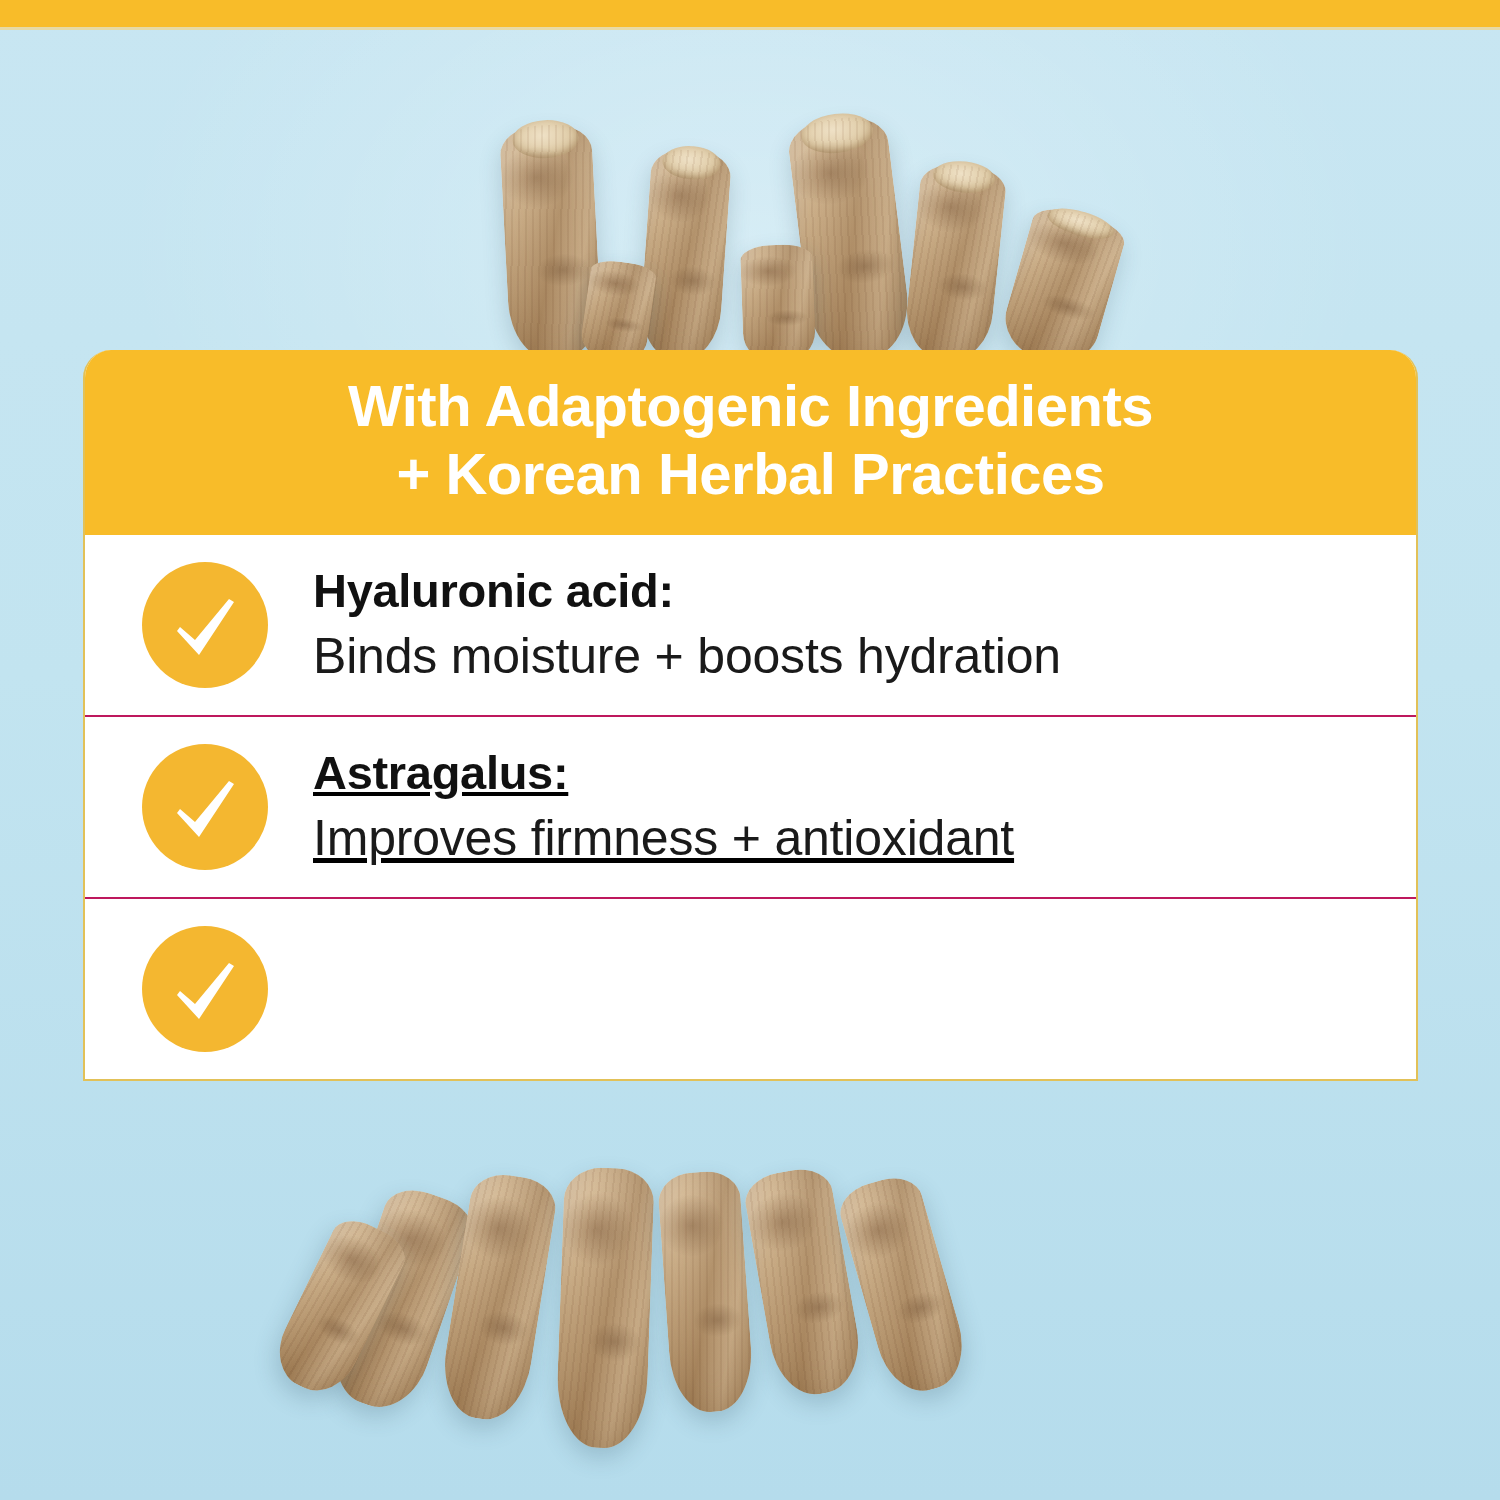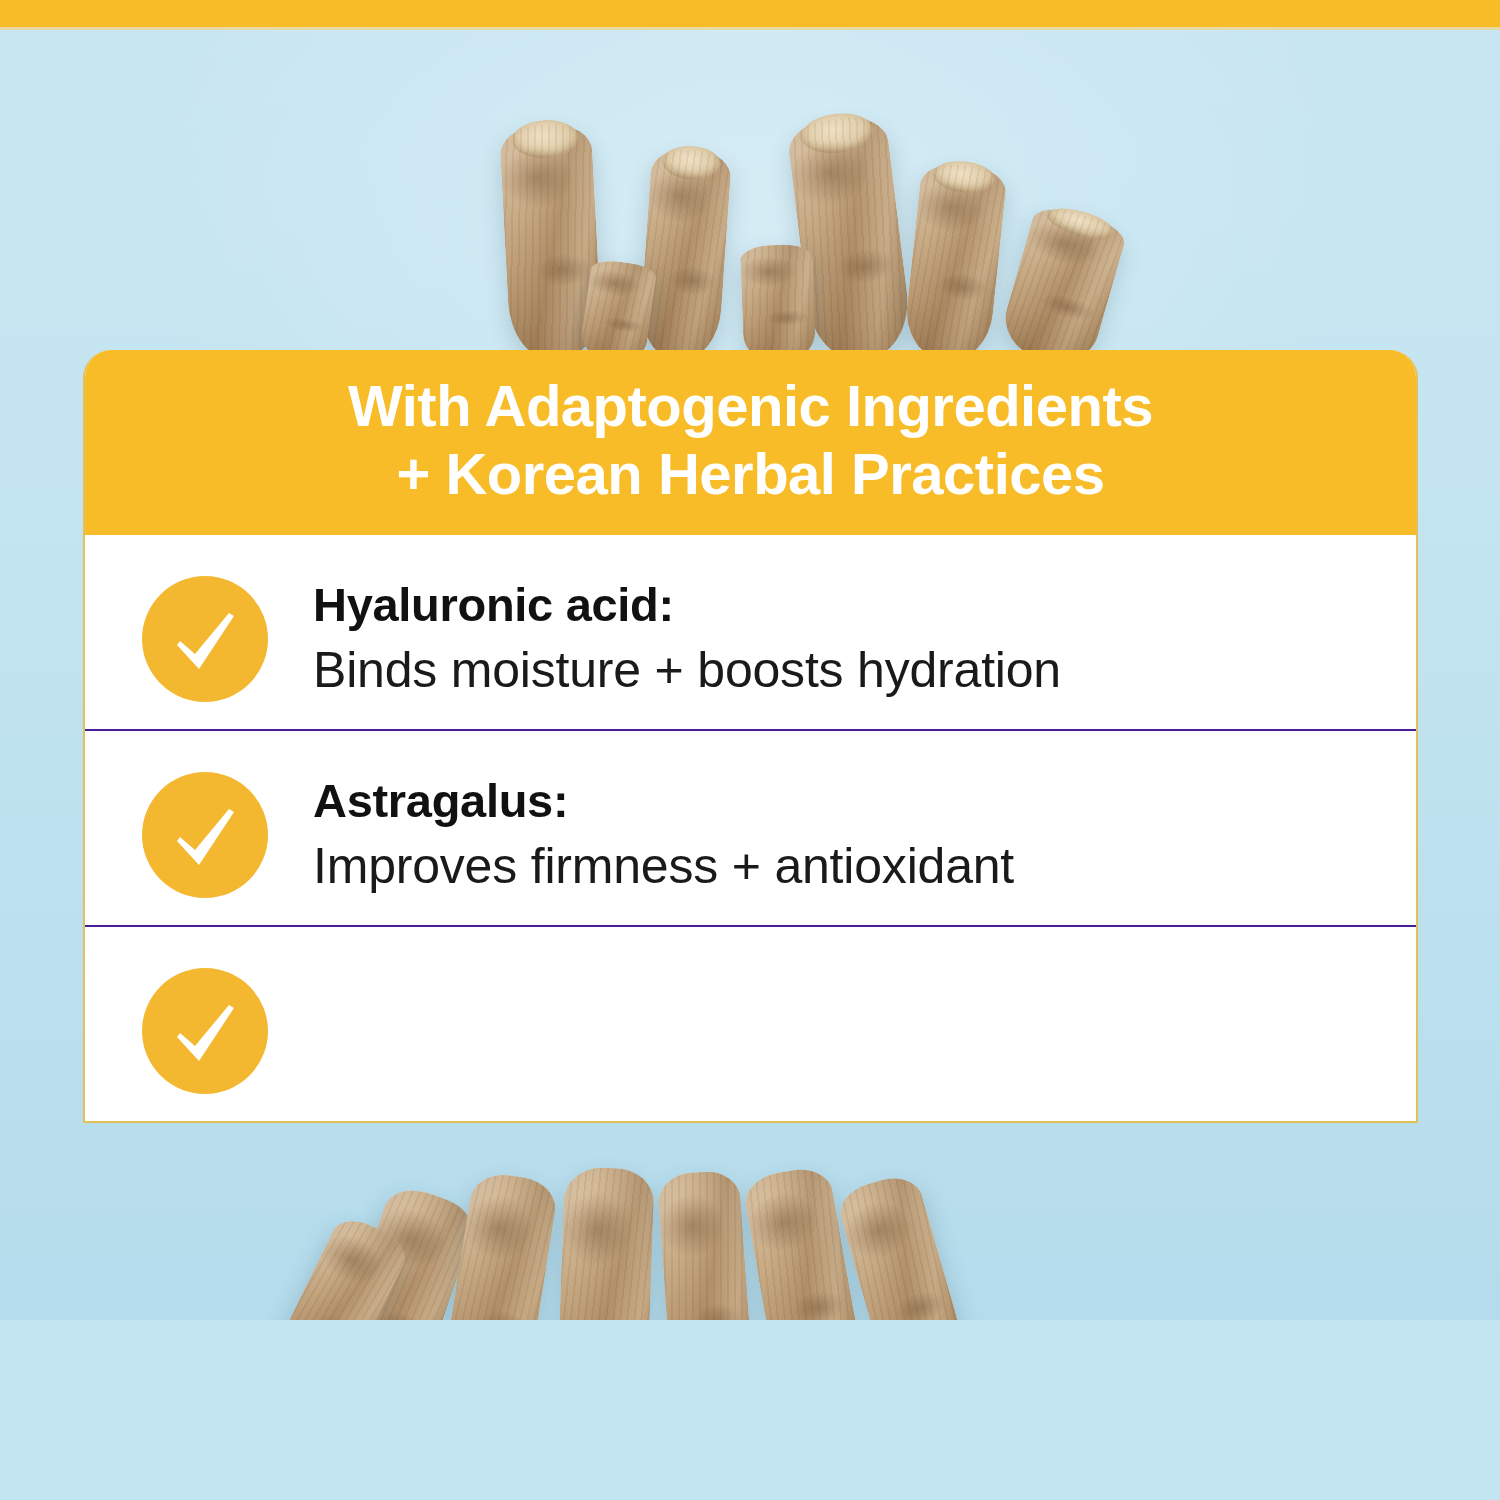--- a/index.html
+++ b/index.html
@@ -10,21 +10,21 @@
     width: 1500px;
     height: 1500px;
     font-family: "Liberation Sans", sans-serif;
     overflow: hidden;
     background: #c3e4f1;
   }
 
   #canvas {
     position: relative;
     width: 1500px;
-    height: 1320px;
+    height: 1500px;
     overflow: hidden;
     background: #c3e4f1;
   }
 
   
   .photo-bg {
     position: absolute;
     inset: 0;
     background:
       radial-gradient(ellipse 60% 40% at 50% 16%, rgba(255,255,255,0.28), rgba(255,255,255,0) 70%),
@@ -131,27 +131,28 @@
     font-size: 58px;
     line-height: 1.18;
     letter-spacing: -0.5px;
     white-space: nowrap;
   }
 
   
   .row {
     display: flex;
     align-items: center;
-    padding: 40px 30px 26px 56px;
+    padding: 26px 30px 26px 56px;
     min-height: 155px;
     box-sizing: border-box;
     background: #ffffff;
   }
   .row + .row {
-    border-top: 2px solid #4c1d95;
+    border-top: 2px solid #be185d;
+    text-decoration: underline;
   }
 
   .check-wrap {
     flex: 0 0 auto;
     width: 128px;
     height: 128px;
     margin-right: 44px;
     display: flex;
     align-items: center;
     justify-content: center;

